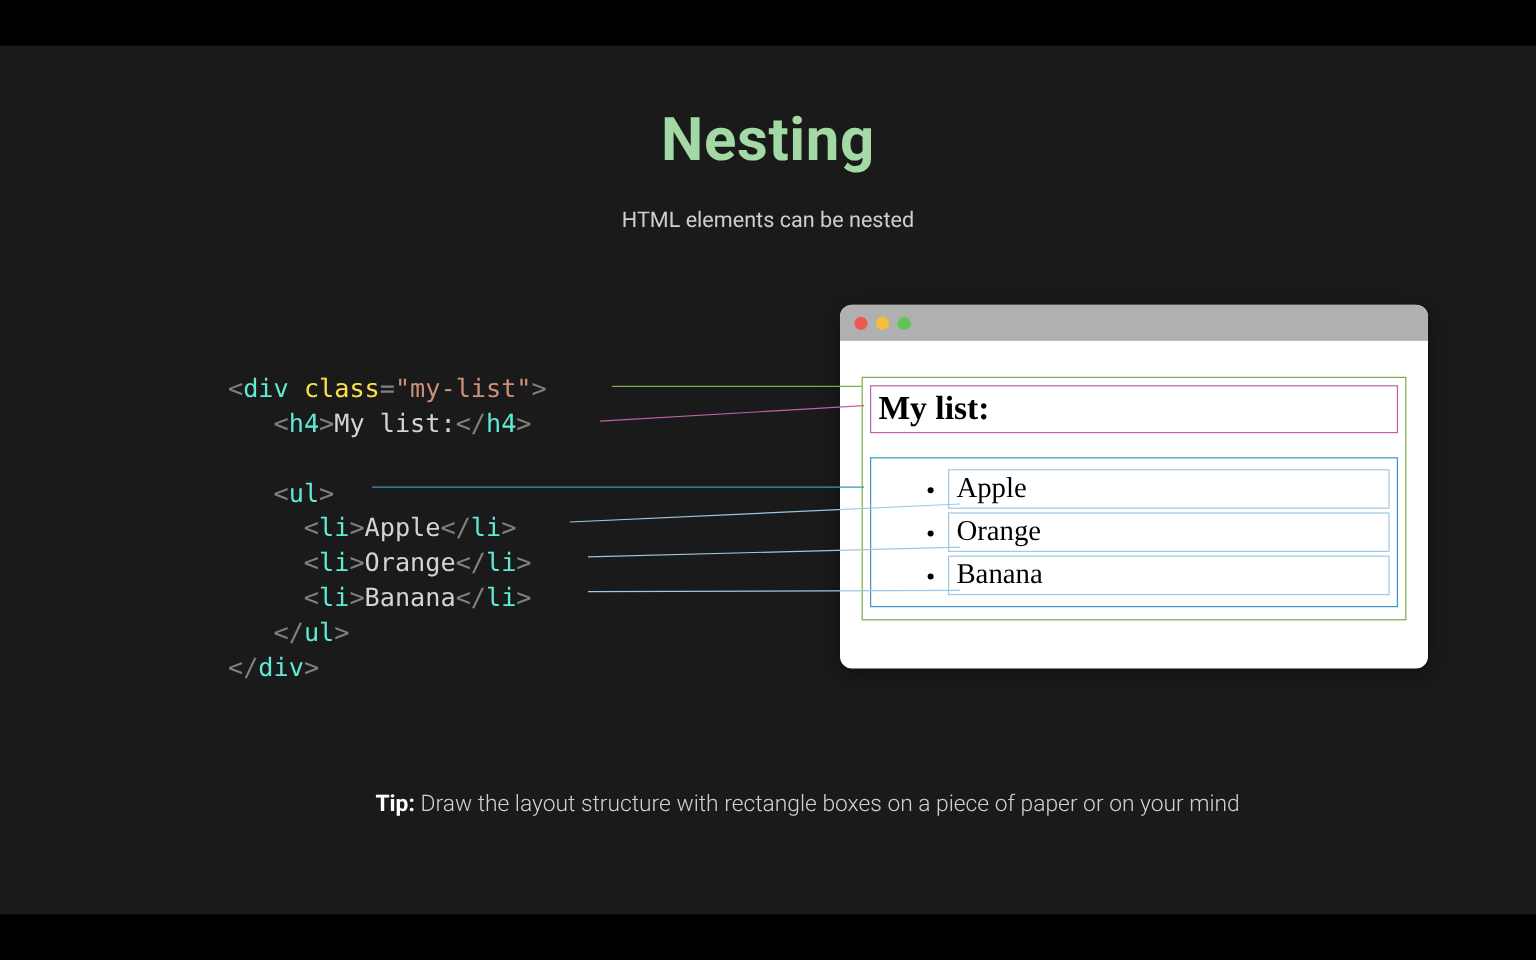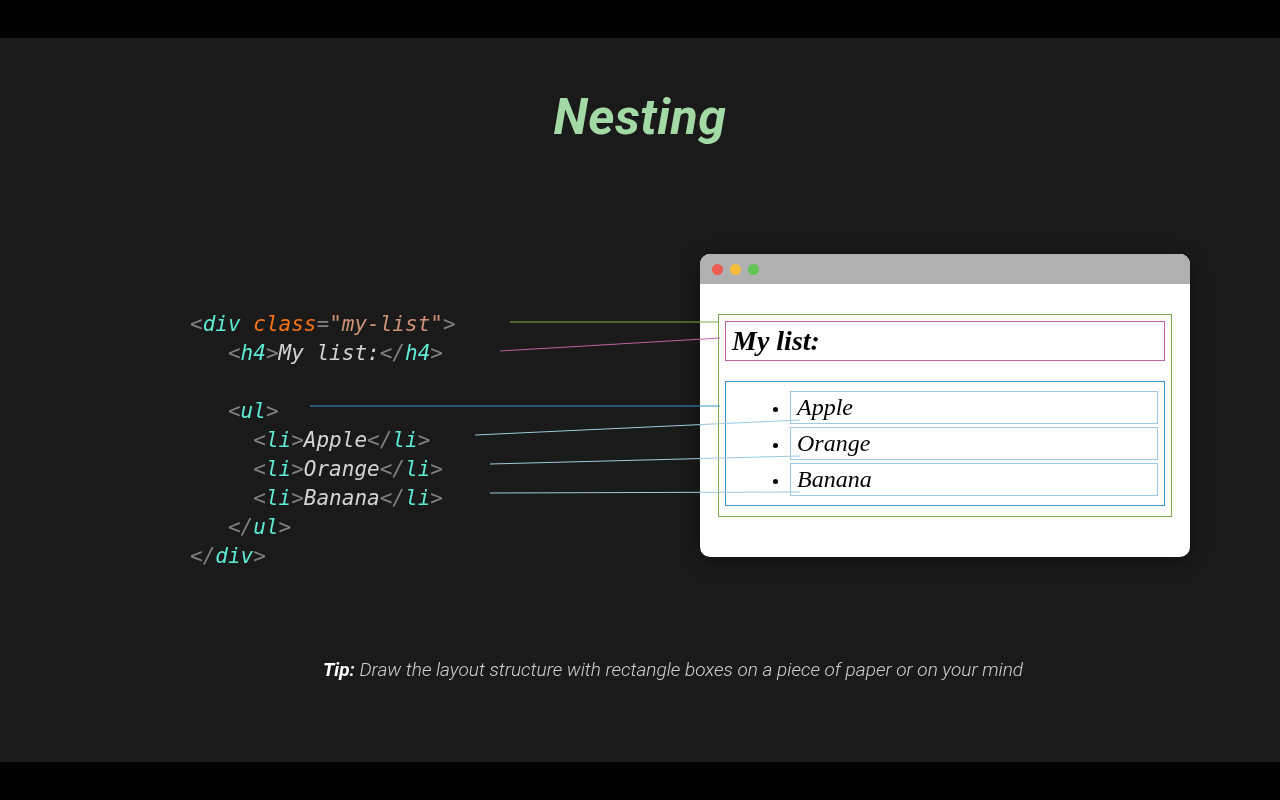--- a/index.html
+++ b/index.html
@@ -8,21 +8,20 @@
     background: #000;
     font-family: -apple-system, BlinkMacSystemFont, "Segoe UI", Roboto, sans-serif;
   }
   .slide {
     position: absolute;
     top: 38px;
     left: 0;
     width: 1280px;
     height: 724px;
     background: #1a1a1a;
-    font-style: italic;
   }
   .title {
     position: absolute;
     top: 50px;
     left: 0;
     width: 100%;
     text-align: center;
     font-size: 50px;
     font-weight: 700;
     color: #a3d9a5;
@@ -42,21 +41,21 @@
     position: absolute;
     top: 272px;
     left: 190px;
     font-family: "Menlo", "Consolas", monospace;
     font-size: 21px;
     line-height: 29px;
     color: #d4d4d4;
     white-space: pre;
   }
   .l-blue   { color: #5eead4; }
-  .l-attr   { color: #f97316; }
+  .l-attr   { color: #fde047; }
   .l-string { color: #ce9178; }
   .l-text   { color: #d4d4d4; }
   .l-punct  { color: #808080; }
 
   .browser {
     position: absolute;
     top: 216px;
     left: 700px;
     width: 490px;
     background: #fff;
@@ -136,20 +135,21 @@
     width: 1280px; height: 724px;
     pointer-events: none;
   }
 </style>
 </head>
 <body>
 
 <div class="slide">
 
   <div class="title">Nesting</div>
+  <div class="subtitle">HTML elements can be nested</div>
 
   <div class="code"><span class="l-punct">&lt;</span><span class="l-blue">div</span> <span class="l-attr">class</span><span class="l-punct">=</span><span class="l-string">"my-list"</span><span class="l-punct">&gt;</span>
    <span class="l-punct">&lt;</span><span class="l-blue">h4</span><span class="l-punct">&gt;</span><span class="l-text">My list:</span><span class="l-punct">&lt;/</span><span class="l-blue">h4</span><span class="l-punct">&gt;</span>
 
    <span class="l-punct">&lt;</span><span class="l-blue">ul</span><span class="l-punct">&gt;</span>
      <span class="l-punct">&lt;</span><span class="l-blue">li</span><span class="l-punct">&gt;</span><span class="l-text">Apple</span><span class="l-punct">&lt;/</span><span class="l-blue">li</span><span class="l-punct">&gt;</span>
      <span class="l-punct">&lt;</span><span class="l-blue">li</span><span class="l-punct">&gt;</span><span class="l-text">Orange</span><span class="l-punct">&lt;/</span><span class="l-blue">li</span><span class="l-punct">&gt;</span>
      <span class="l-punct">&lt;</span><span class="l-blue">li</span><span class="l-punct">&gt;</span><span class="l-text">Banana</span><span class="l-punct">&lt;/</span><span class="l-blue">li</span><span class="l-punct">&gt;</span>
    <span class="l-punct">&lt;/</span><span class="l-blue">ul</span><span class="l-punct">&gt;</span>
 <span class="l-punct">&lt;/</span><span class="l-blue">div</span><span class="l-punct">&gt;</span></div>

